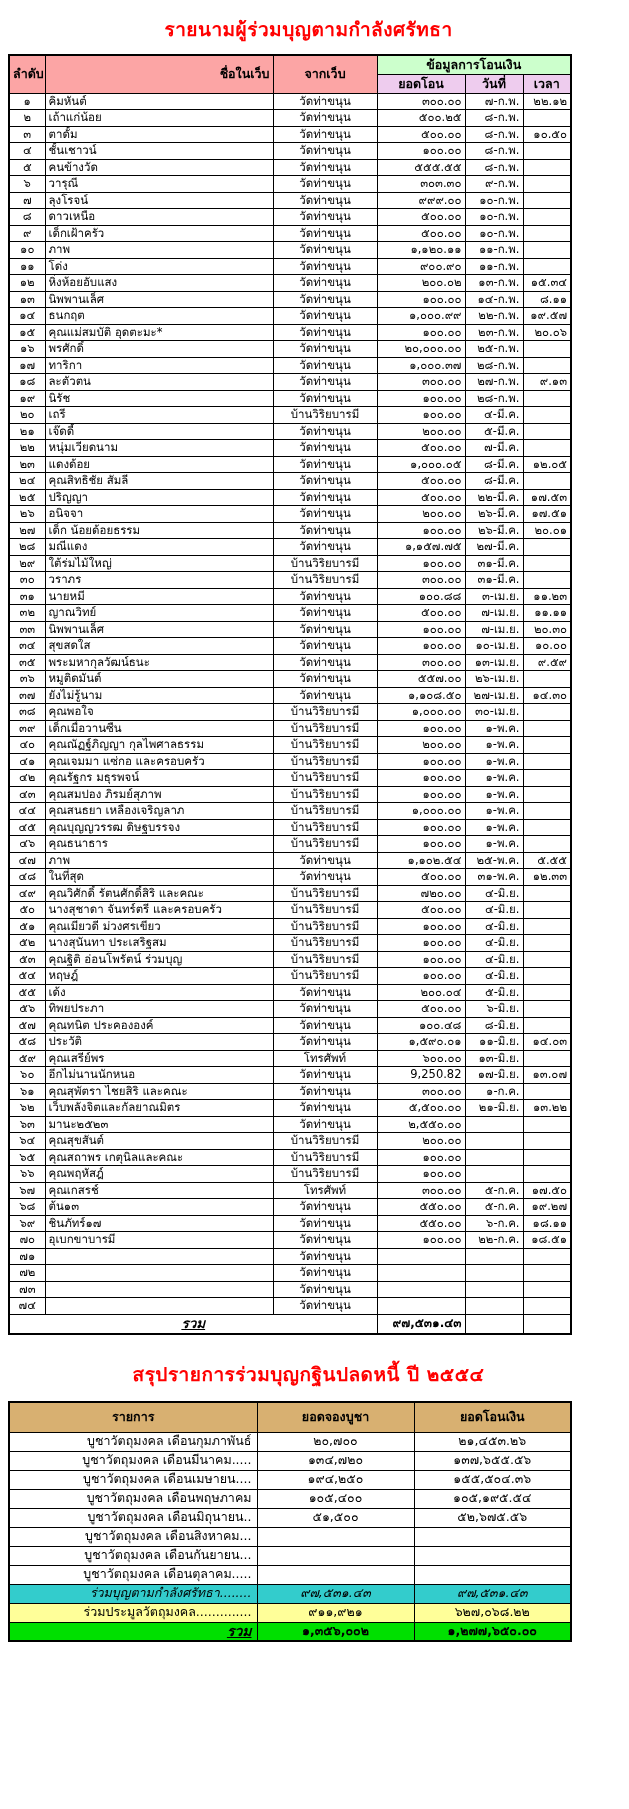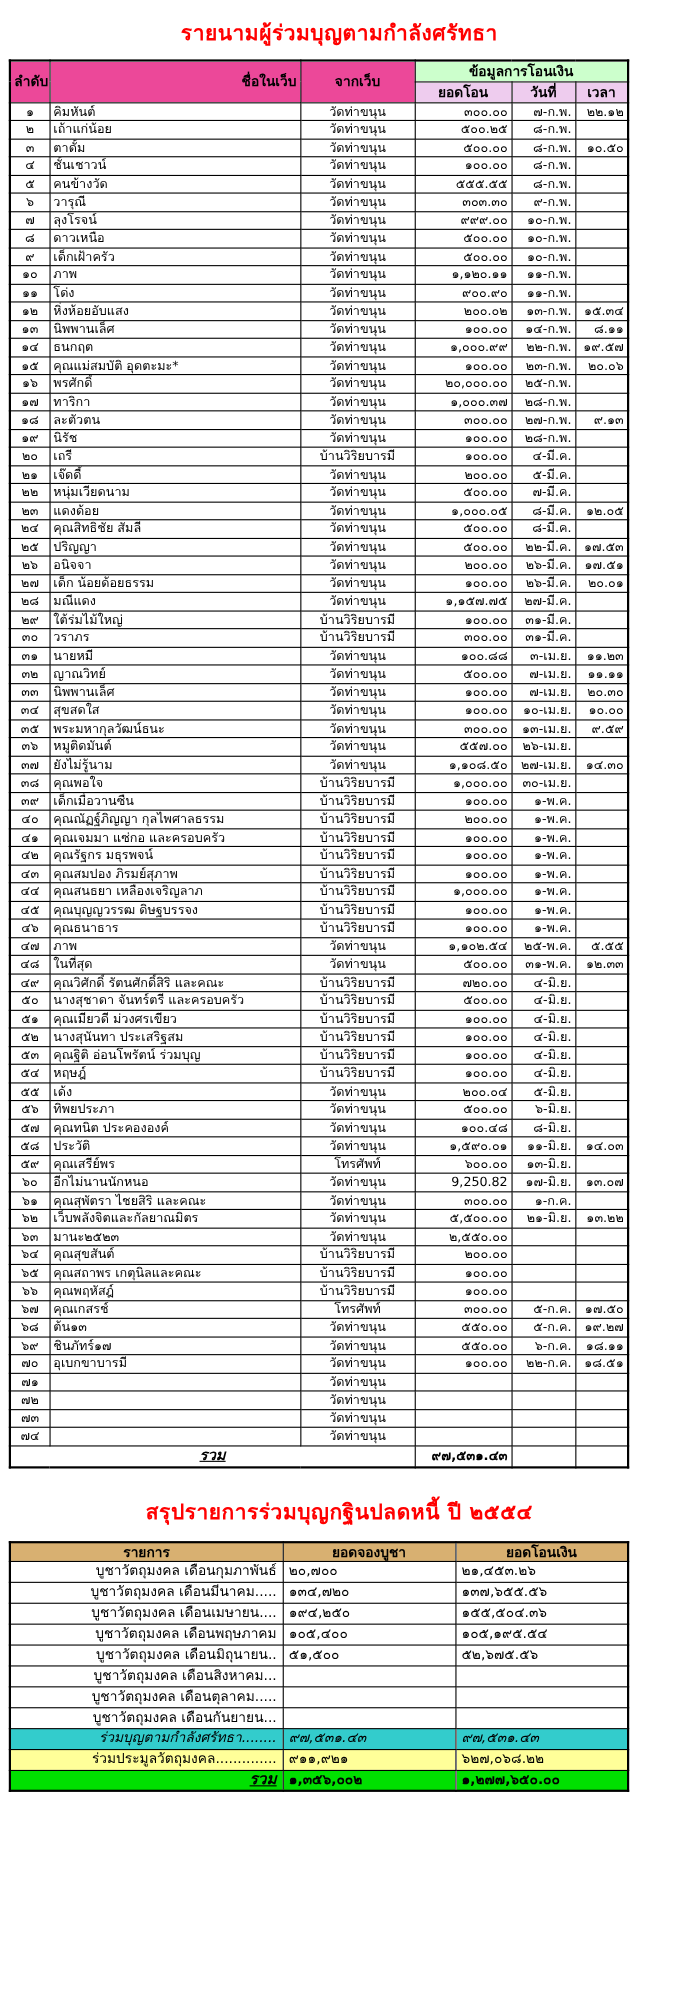--- a/index.html
+++ b/index.html
@@ -36,21 +36,21 @@
     padding: 0 3px;
     overflow: hidden;
     white-space: nowrap;
     vertical-align: middle;
   }
   .t1 thead th {
     font-size: 12.5px;
     font-weight: bold;
     text-align: center;
     height: 19px;
-    background: #ec4899;
+    background: #fca5a5;
   }
   .t1 thead .h-green { background: var(--header-green, #ccffcc); }
   .t1 thead .h-pink  { background: var(--header-pink, #eeccee); }
 
   .c-no     { text-align: center; }
   .c-name   { text-align: left; }
   .c-source { text-align: center; }
   .c-amount { text-align: right; }
   .c-date   { text-align: right; }
   .c-time   { text-align: right; }
@@ -72,25 +72,25 @@
     line-height: 1.15;
     height: 19px;
     padding: 0 5px;
     overflow: hidden;
     white-space: nowrap;
     vertical-align: middle;
   }
   .t2 thead th {
     font-weight: bold;
     text-align: center;
-    height: 17px;
+    height: 30px;
     background: var(--header-tan, #d8b071);
   }
   .c2-item { text-align: right; }
-  .c2-num  { text-align: left; }
+  .c2-num  { text-align: center; }
 
   .row-cyan td   { background: var(--row-cyan, #33cccc); font-style: italic; }
   .row-yellow td { background: var(--row-yellow, #ffff99); }
   .row-green td  { background: var(--row-green, #00e000); font-weight: bold; }
   .row-green .c2-item {
     text-decoration: underline;
     font-style: italic;
     font-size: 14px;
   }
 </style>
@@ -767,26 +767,26 @@
           <td class="c2-item">บูชาวัตถุมงคล เดือนมิถุนายน..</td>
           <td class="c2-num">๕๑,๕๐๐</td>
           <td class="c2-num">๕๒,๖๗๕.๕๖</td>
         </tr>
         <tr class="row-normal">
           <td class="c2-item">บูชาวัตถุมงคล เดือนสิงหาคม...</td>
           <td class="c2-num"></td>
           <td class="c2-num"></td>
         </tr>
         <tr class="row-normal">
-          <td class="c2-item">บูชาวัตถุมงคล เดือนตุลาคม.....</td>
+          <td class="c2-item">บูชาวัตถุมงคล เดือนกันยายน...</td>
           <td class="c2-num"></td>
           <td class="c2-num"></td>
         </tr>
         <tr class="row-normal">
-          <td class="c2-item">บูชาวัตถุมงคล เดือนกันยายน...</td>
+          <td class="c2-item">บูชาวัตถุมงคล เดือนตุลาคม.....</td>
           <td class="c2-num"></td>
           <td class="c2-num"></td>
         </tr>
         <tr class="row-cyan">
           <td class="c2-item">ร่วมบุญตามกำลังศรัทธา........</td>
           <td class="c2-num">๙๗,๕๓๑.๔๓</td>
           <td class="c2-num">๙๗,๕๓๑.๔๓</td>
         </tr>
         <tr class="row-yellow">
           <td class="c2-item">ร่วมประมูลวัตถุมงคล..............</td>

